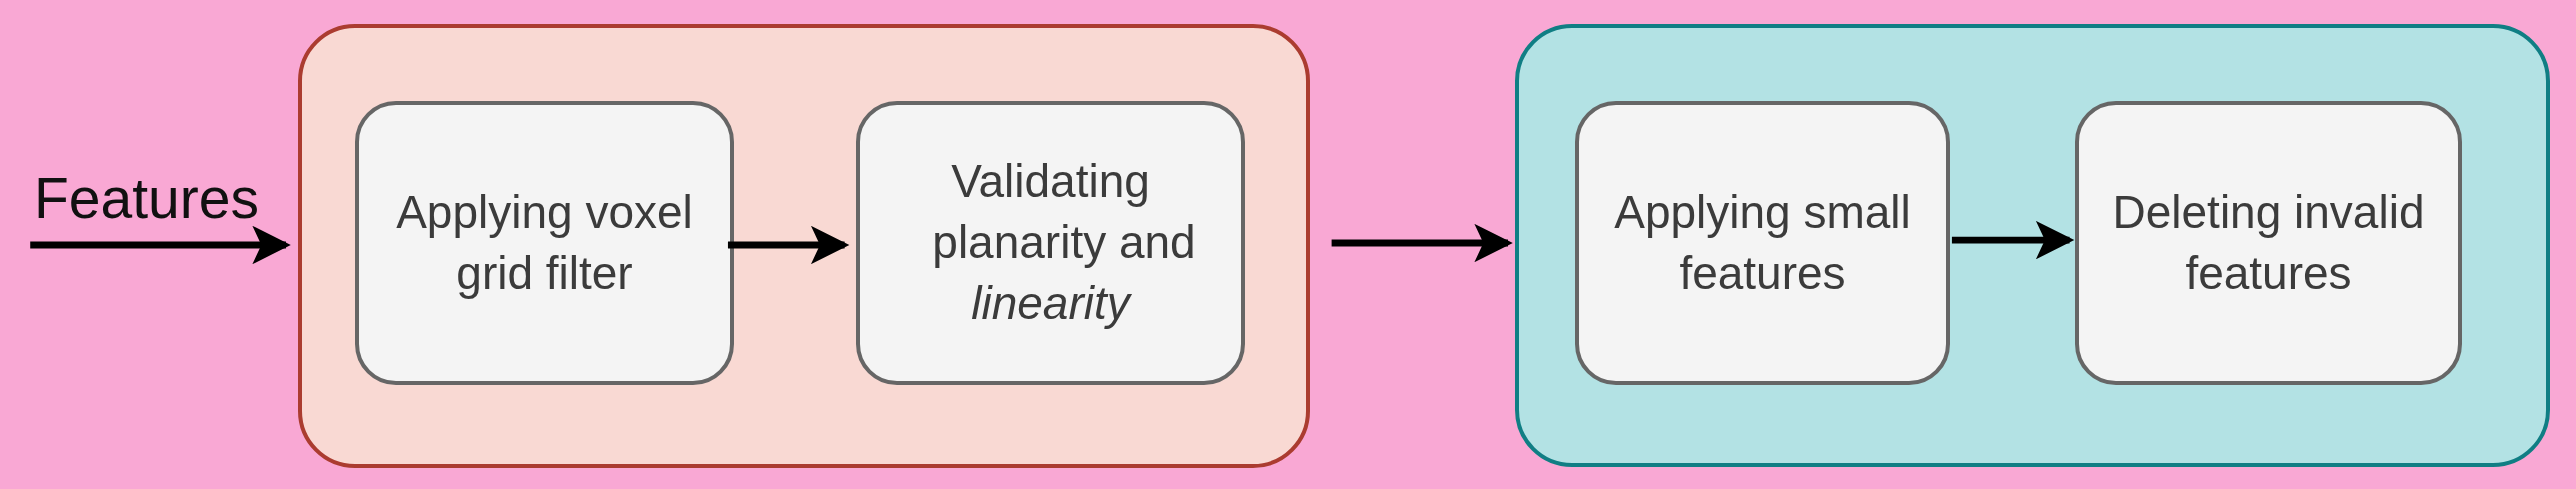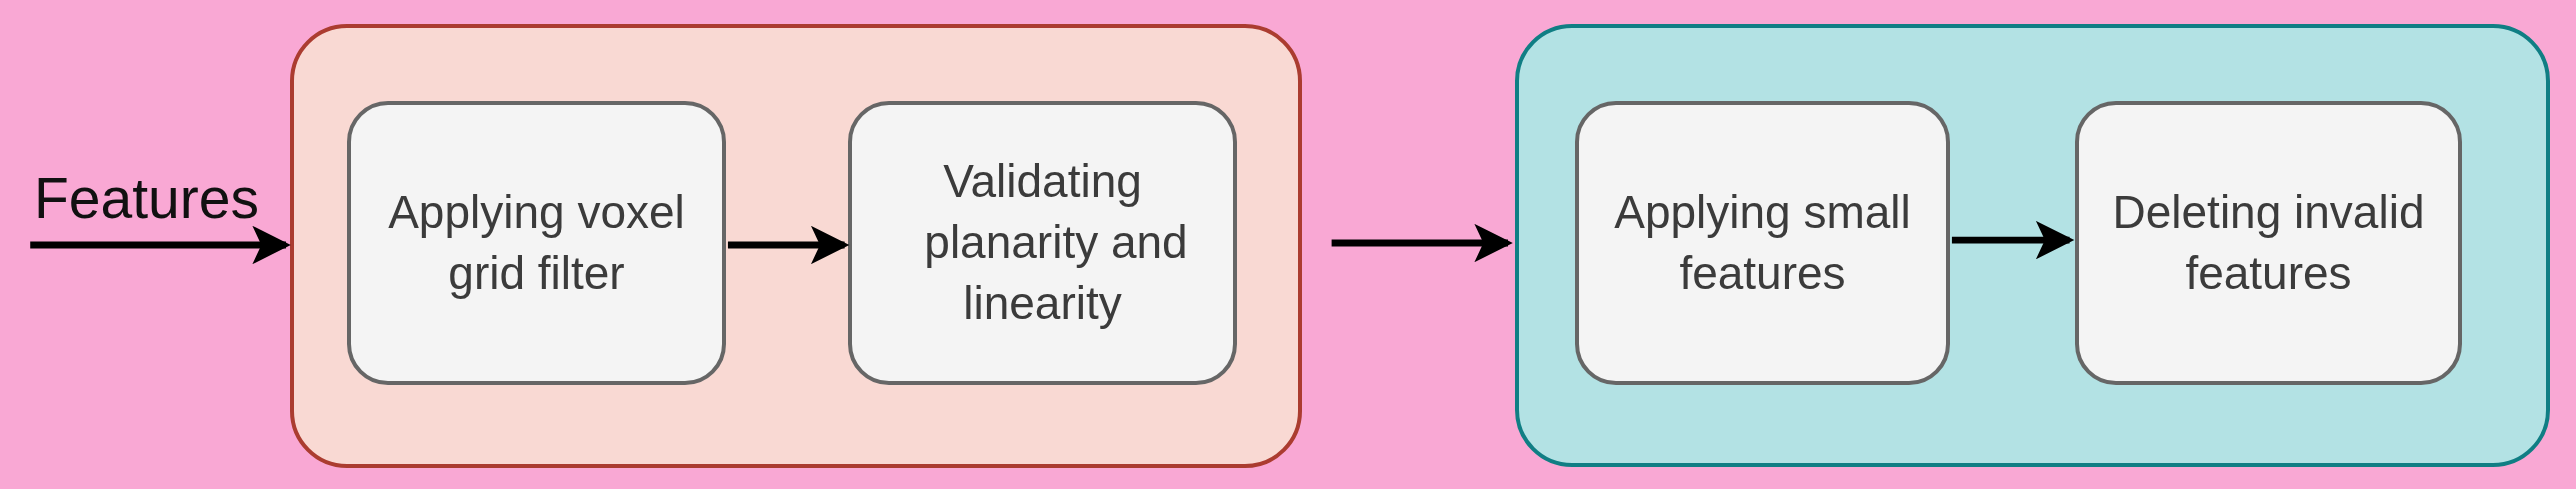--- a/index.html
+++ b/index.html
@@ -37,21 +37,21 @@
     z-index: 2;
   }
   .group {
     position: absolute;
     top: 23.5px;
     box-sizing: border-box;
     border-radius: 57px;
     z-index: 1;
   }
   .group-filtering {
-    left: 290px;
+    left: 298px;
     width: 1012px;
     height: 444px;
     background: var(--filter-group-fill, #f9d9d3);
     border: 4.9px solid var(--filter-group-stroke, #ab3c30);
   }
   .group-deleting {
     left: 1515px;
     width: 1035px;
     height: 443px;
     background: var(--delete-group-fill, #b3e2e4);
@@ -88,21 +88,21 @@
   <div class="features-label">Features</div>
 
   <div class="group group-filtering">
     <div class="node node-1">
         <div><span>Applying voxel</span></div>
         <div><span>grid filter</span></div>
       </div>
     <div class="node node-2">
         <div><span>Validating</span></div>
         <div><span style=" margin-left: 27px;">planarity</span><span> and</span></div>
-        <div><span style="">linearity</span></div>
+        <div><span style="font-style: italic;">linearity</span></div>
       </div>
   </div>
 
   <div class="group group-deleting">
     <div class="node node-3">
         <div><span>Applying small</span></div>
         <div><span>features</span></div>
       </div>
     <div class="node node-4">
         <div><span>Deleting invalid</span></div>

